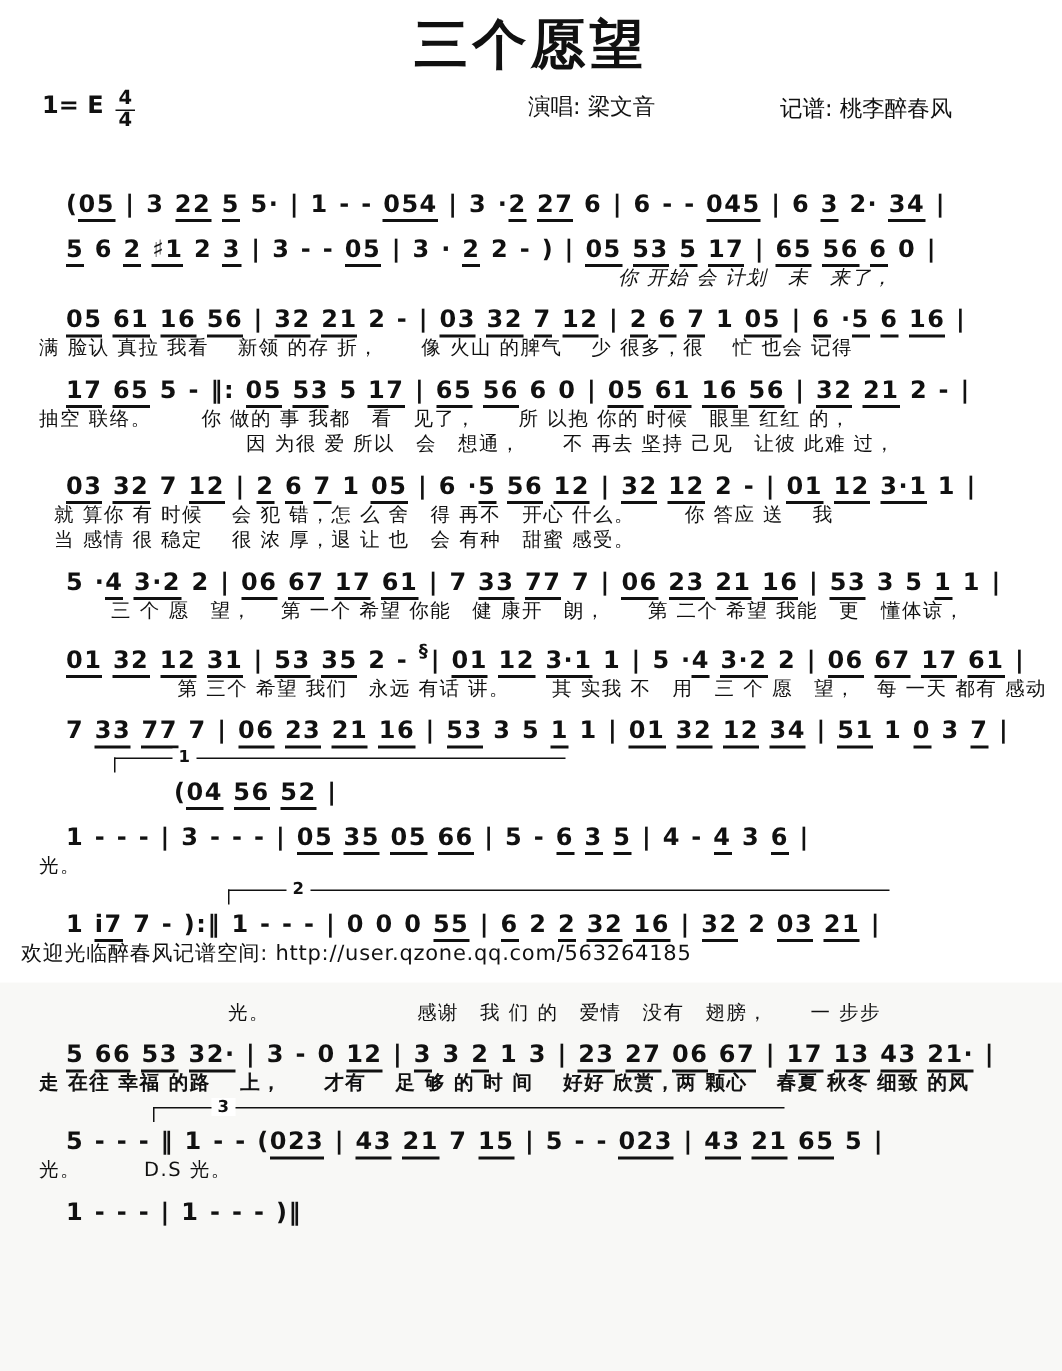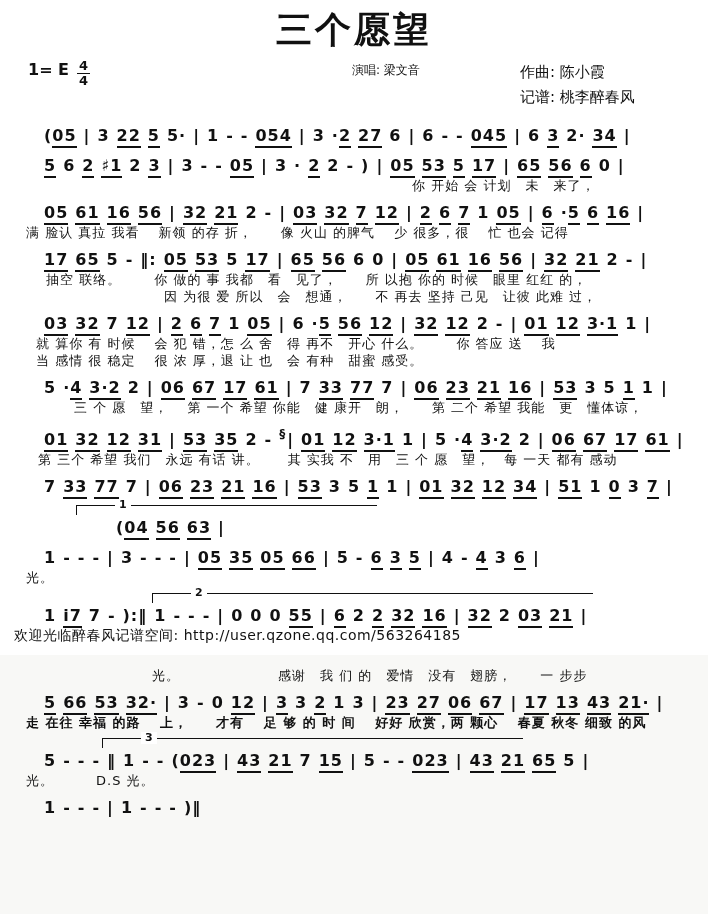--- a/index.html
+++ b/index.html
@@ -11,21 +11,21 @@
   .header{position:relative;height:124px;}
   .title{position:absolute;top:6px;left:0;width:100%;text-align:center;
          font-family:"DejaVu Serif","Liberation Serif",serif;
          font-size:36px;font-weight:bold;letter-spacing:3px;}
   .keysig{position:absolute;left:28px;top:60px;font-size:16px;font-weight:bold;
           display:flex;align-items:flex-start;gap:8px;}
   .timesig{display:inline-flex;flex-direction:column;align-items:center;
            font-size:13px;line-height:12px;font-weight:bold;}
   .timesig .num{border-bottom:1.5px solid #111;padding:0 2px 1px;}
   .timesig .den{padding-top:1px;}
-  .singer{position:absolute;left:352px;top:62px;font-size:12px;}
+  .singer{position:absolute;left:352px;top:62px;font-size:15px;}
   .credits{position:absolute;left:520px;top:60px;font-size:15px;line-height:25px;}
 
   
   .score{padding:0 10px 0 24px;}
   .system{position:relative;margin-bottom:7px;}
   .system.has-ending{padding-top:11px;}
   .music-line{font-size:16px;font-weight:bold;line-height:23px;white-space:nowrap;
               letter-spacing:1px;margin-left:20px;}
   .tk{margin-right:7px;display:inline-block;}
   .bm{border-bottom:2px solid #111;padding-bottom:1px;}
@@ -48,63 +48,62 @@
     <div class="title">三个愿望</div>
     <div class="keysig">
       <span>1= E</span>
       <span class="timesig">
         <span class="num">4</span>
         <span class="den">4</span>
       </span>
     </div>
     <div class="singer">演唱: 梁文音</div>
     <div class="credits">
-      <div>作曲: 陈小霞</div>
       <div>记谱: 桃李醉春风</div>
     </div>
   </div>
 
   <div class="score">
       <div class="system">
         <div class="music-line"><span class="tk">(<span class="bm">05</span></span><span class="tk">|</span><span class="tk">3</span><span class="tk"><span class="bm">22</span></span><span class="tk"><span class="bm">5</span></span><span class="tk">5·</span><span class="tk">|</span><span class="tk">1</span><span class="tk">-</span><span class="tk">-</span><span class="tk"><span class="bm">054</span></span><span class="tk">|</span><span class="tk">3</span><span class="tk">·<span class="bm">2</span></span><span class="tk"><span class="bm">27</span></span><span class="tk">6</span><span class="tk">|</span><span class="tk">6</span><span class="tk">-</span><span class="tk">-</span><span class="tk"><span class="bm">045</span></span><span class="tk">|</span><span class="tk">6</span><span class="tk"><span class="bm">3</span></span><span class="tk">2·</span><span class="tk"><span class="bm">34</span></span><span class="tk">|</span></div>
       </div>
       <div class="system">
         <div class="music-line"><span class="tk"><span class="bm">5</span></span><span class="tk">6</span><span class="tk"><span class="bm">2</span></span><span class="tk"><span class="bm">♯1</span></span><span class="tk">2</span><span class="tk"><span class="bm">3</span></span><span class="tk">|</span><span class="tk">3</span><span class="tk">-</span><span class="tk">-</span><span class="tk"><span class="bm">05</span></span><span class="tk">|</span><span class="tk">3</span><span class="tk">·</span><span class="tk"><span class="bm">2</span></span><span class="tk">2</span><span class="tk">-</span><span class="tk">)</span><span class="tk">|</span><span class="tk"><span class="bm">05</span></span><span class="tk"><span class="bm">53</span></span><span class="tk"><span class="bm">5</span></span><span class="tk"><span class="bm">17</span></span><span class="tk">|</span><span class="tk"><span class="bm">65</span></span><span class="tk"><span class="bm">56</span></span><span class="tk"><span class="bm">6</span></span><span class="tk">0</span><span class="tk">|</span></div>
-        <div class="lyric-line" style="padding-left: 388px;">你 开始 会 计划　未　来了，</div>
+        <div class="lyric-line" style="padding-left: 388px; font-style: italic;">你 开始 会 计划　未　来了，</div>
       </div>
       <div class="system">
         <div class="music-line"><span class="tk"><span class="bm">05</span></span><span class="tk"><span class="bm">61</span></span><span class="tk"><span class="bm">16</span></span><span class="tk"><span class="bm">56</span></span><span class="tk">|</span><span class="tk"><span class="bm">32</span></span><span class="tk"><span class="bm">21</span></span><span class="tk">2</span><span class="tk">-</span><span class="tk">|</span><span class="tk"><span class="bm">03</span></span><span class="tk"><span class="bm">32</span></span><span class="tk"><span class="bm">7</span></span><span class="tk"><span class="bm">12</span></span><span class="tk">|</span><span class="tk"><span class="bm">2</span></span><span class="tk"><span class="bm">6</span></span><span class="tk"><span class="bm">7</span></span><span class="tk">1</span><span class="tk"><span class="bm">05</span></span><span class="tk">|</span><span class="tk"><span class="bm">6</span></span><span class="tk">·<span class="bm">5</span></span><span class="tk"><span class="bm">6</span></span><span class="tk"><span class="bm">16</span></span><span class="tk">|</span></div>
         <div class="lyric-line" style="padding-left: 2px;">满 脸认 真拉 我看　 新领 的存 折，　　像 火山 的脾气　 少 很多，很　 忙 也会 记得</div>
       </div>
       <div class="system">
         <div class="music-line"><span class="tk"><span class="bm">17</span></span><span class="tk"><span class="bm">65</span></span><span class="tk">5</span><span class="tk">-</span><span class="tk">‖:</span><span class="tk"><span class="bm">05</span></span><span class="tk"><span class="bm">53</span></span><span class="tk">5</span><span class="tk"><span class="bm">17</span></span><span class="tk">|</span><span class="tk"><span class="bm">65</span></span><span class="tk"><span class="bm">56</span></span><span class="tk">6</span><span class="tk">0</span><span class="tk">|</span><span class="tk"><span class="bm">05</span></span><span class="tk"><span class="bm">61</span></span><span class="tk"><span class="bm">16</span></span><span class="tk"><span class="bm">56</span></span><span class="tk">|</span><span class="tk"><span class="bm">32</span></span><span class="tk"><span class="bm">21</span></span><span class="tk">2</span><span class="tk">-</span><span class="tk">|</span></div>
-        <div class="lyric-line" style="padding-left: 2px; margin-left: 20px;">抽空 联络。　　 你 做的 事 我都　看　见了，　　所 以抱 你的 时候　眼里 红红 的，</div>
+        <div class="lyric-line" style="padding-left: 2px;">抽空 联络。　　 你 做的 事 我都　看　见了，　　所 以抱 你的 时候　眼里 红红 的，</div>
         <div class="lyric-line" style="padding-left: 140px;">因 为很 爱 所以　会　想通，　　不 再去 坚持 己见　让彼 此难 过，</div>
       </div>
       <div class="system">
         <div class="music-line"><span class="tk"><span class="bm">03</span></span><span class="tk"><span class="bm">32</span></span><span class="tk">7</span><span class="tk"><span class="bm">12</span></span><span class="tk">|</span><span class="tk"><span class="bm">2</span></span><span class="tk"><span class="bm">6</span></span><span class="tk"><span class="bm">7</span></span><span class="tk">1</span><span class="tk"><span class="bm">05</span></span><span class="tk">|</span><span class="tk">6</span><span class="tk">·<span class="bm">5</span></span><span class="tk"><span class="bm">56</span></span><span class="tk"><span class="bm">12</span></span><span class="tk">|</span><span class="tk"><span class="bm">32</span></span><span class="tk"><span class="bm">12</span></span><span class="tk">2</span><span class="tk">-</span><span class="tk">|</span><span class="tk"><span class="bm">01</span></span><span class="tk"><span class="bm">12</span></span><span class="tk"><span class="bm">3·1</span></span><span class="tk">1</span><span class="tk">|</span></div>
         <div class="lyric-line" style="padding-left: 12px;">就 算你 有 时候　 会 犯 错，怎 么 舍　得 再不　开心 什么。　　 你 答应 送　 我</div>
         <div class="lyric-line" style="padding-left: 12px;">当 感情 很 稳定　 很 浓 厚，退 让 也　会 有种　甜蜜 感受。</div>
       </div>
       <div class="system">
         <div class="music-line"><span class="tk">5</span><span class="tk">·<span class="bm">4</span></span><span class="tk"><span class="bm">3·2</span></span><span class="tk">2</span><span class="tk">|</span><span class="tk"><span class="bm">06</span></span><span class="tk"><span class="bm">67</span></span><span class="tk"><span class="bm">17</span></span><span class="tk"><span class="bm">61</span></span><span class="tk">|</span><span class="tk">7</span><span class="tk"><span class="bm">33</span></span><span class="tk"><span class="bm">77</span></span><span class="tk">7</span><span class="tk">|</span><span class="tk"><span class="bm">06</span></span><span class="tk"><span class="bm">23</span></span><span class="tk"><span class="bm">21</span></span><span class="tk"><span class="bm">16</span></span><span class="tk">|</span><span class="tk"><span class="bm">53</span></span><span class="tk">3</span><span class="tk">5</span><span class="tk"><span class="bm">1</span></span><span class="tk">1</span><span class="tk">|</span></div>
         <div class="lyric-line" style="padding-left: 2px; margin-left: 48px;">三 个 愿　望，　 第 一个 希望 你能　健 康开　朗，　　第 二个 希望 我能　更　懂体谅，</div>
       </div>
       <div class="system">
         <div class="music-line"><span class="tk"><span class="bm">01</span></span><span class="tk"><span class="bm">32</span></span><span class="tk"><span class="bm">12</span></span><span class="tk"><span class="bm">31</span></span><span class="tk">|</span><span class="tk"><span class="bm">53</span></span><span class="tk"><span class="bm">35</span></span><span class="tk">2</span><span class="tk">-</span><span class="tk"><span class="segno">§</span>|</span><span class="tk"><span class="bm">01</span></span><span class="tk"><span class="bm">12</span></span><span class="tk"><span class="bm">3·1</span></span><span class="tk">1</span><span class="tk">|</span><span class="tk">5</span><span class="tk">·<span class="bm">4</span></span><span class="tk"><span class="bm">3·2</span></span><span class="tk">2</span><span class="tk">|</span><span class="tk"><span class="bm">06</span></span><span class="tk"><span class="bm">67</span></span><span class="tk"><span class="bm">17</span></span><span class="tk"><span class="bm">61</span></span><span class="tk">|</span></div>
-        <div class="lyric-line" style="padding-left: 14px;">第 三个 希望 我们　永远 有话 讲。　　其 实我 不　用　三 个 愿　望，　每 一天 都有 感动</div>
+        <div class="lyric-line" style="padding-left: 14px; text-align: right;">第 三个 希望 我们　永远 有话 讲。　　其 实我 不　用　三 个 愿　望，　每 一天 都有 感动</div>
       </div>
       <div class="system">
         <div class="music-line"><span class="tk">7</span><span class="tk"><span class="bm">33</span></span><span class="tk"><span class="bm">77</span></span><span class="tk">7</span><span class="tk">|</span><span class="tk"><span class="bm">06</span></span><span class="tk"><span class="bm">23</span></span><span class="tk"><span class="bm">21</span></span><span class="tk"><span class="bm">16</span></span><span class="tk">|</span><span class="tk"><span class="bm">53</span></span><span class="tk">3</span><span class="tk">5</span><span class="tk"><span class="bm">1</span></span><span class="tk">1</span><span class="tk">|</span><span class="tk"><span class="bm">01</span></span><span class="tk"><span class="bm">32</span></span><span class="tk"><span class="bm">12</span></span><span class="tk"><span class="bm">34</span></span><span class="tk">|</span><span class="tk"><span class="bm">51</span></span><span class="tk">1</span><span class="tk"><span class="bm">0</span></span><span class="tk">3</span><span class="tk"><span class="bm">7</span></span><span class="tk">|</span></div>
       </div>
       <div class="system has-ending">
         <div class="ending" style="left: 52px; width: 300px;">
           <span class="ending-label">1</span>
         </div>
-        <div class="music-line" style="padding-left: 72px;"><span class="tk">(<span class="bm">04</span></span><span class="tk"><span class="bm">56</span></span><span class="tk"><span class="bm">63</span></span><span class="tk">|</span></div>
+        <div class="music-line" style="padding-left: 72px;"><span class="tk">(<span class="bm">04</span></span><span class="tk"><span class="bm">56</span></span><span class="tk"><span class="bm">52</span></span><span class="tk">|</span></div>
       </div>
       <div class="system">
         <div class="music-line"><span class="tk">1</span><span class="tk">-</span><span class="tk">-</span><span class="tk">-</span><span class="tk">|</span><span class="tk">3</span><span class="tk">-</span><span class="tk">-</span><span class="tk">-</span><span class="tk">|</span><span class="tk"><span class="bm">05</span></span><span class="tk"><span class="bm">35</span></span><span class="tk"><span class="bm">05</span></span><span class="tk"><span class="bm">66</span></span><span class="tk">|</span><span class="tk">5</span><span class="tk">-</span><span class="tk"><span class="bm">6</span></span><span class="tk"><span class="bm">3</span></span><span class="tk"><span class="bm">5</span></span><span class="tk">|</span><span class="tk">4</span><span class="tk">-</span><span class="tk"><span class="bm">4</span></span><span class="tk">3</span><span class="tk"><span class="bm">6</span></span><span class="tk">|</span></div>
         <div class="lyric-line" style="padding-left: 2px;">光。</div>
       </div>
       <div class="system has-ending">
         <div class="ending" style="left: 128px; width: 440px;">
           <span class="ending-label">2</span>
         </div>
         <div class="music-line"><span class="tk">1</span><span class="tk"><span class="bm">i7</span></span><span class="tk">7</span><span class="tk">-</span><span class="tk">):‖</span><span class="tk">1</span><span class="tk">-</span><span class="tk">-</span><span class="tk">-</span><span class="tk">|</span><span class="tk">0</span><span class="tk">0</span><span class="tk">0</span><span class="tk"><span class="bm">55</span></span><span class="tk">|</span><span class="tk"><span class="bm">6</span></span><span class="tk">2</span><span class="tk"><span class="bm">2</span></span><span class="tk"><span class="bm">32</span></span><span class="tk"><span class="bm">16</span></span><span class="tk">|</span><span class="tk"><span class="bm">32</span></span><span class="tk">2</span><span class="tk"><span class="bm">03</span></span><span class="tk"><span class="bm">21</span></span><span class="tk">|</span></div>

